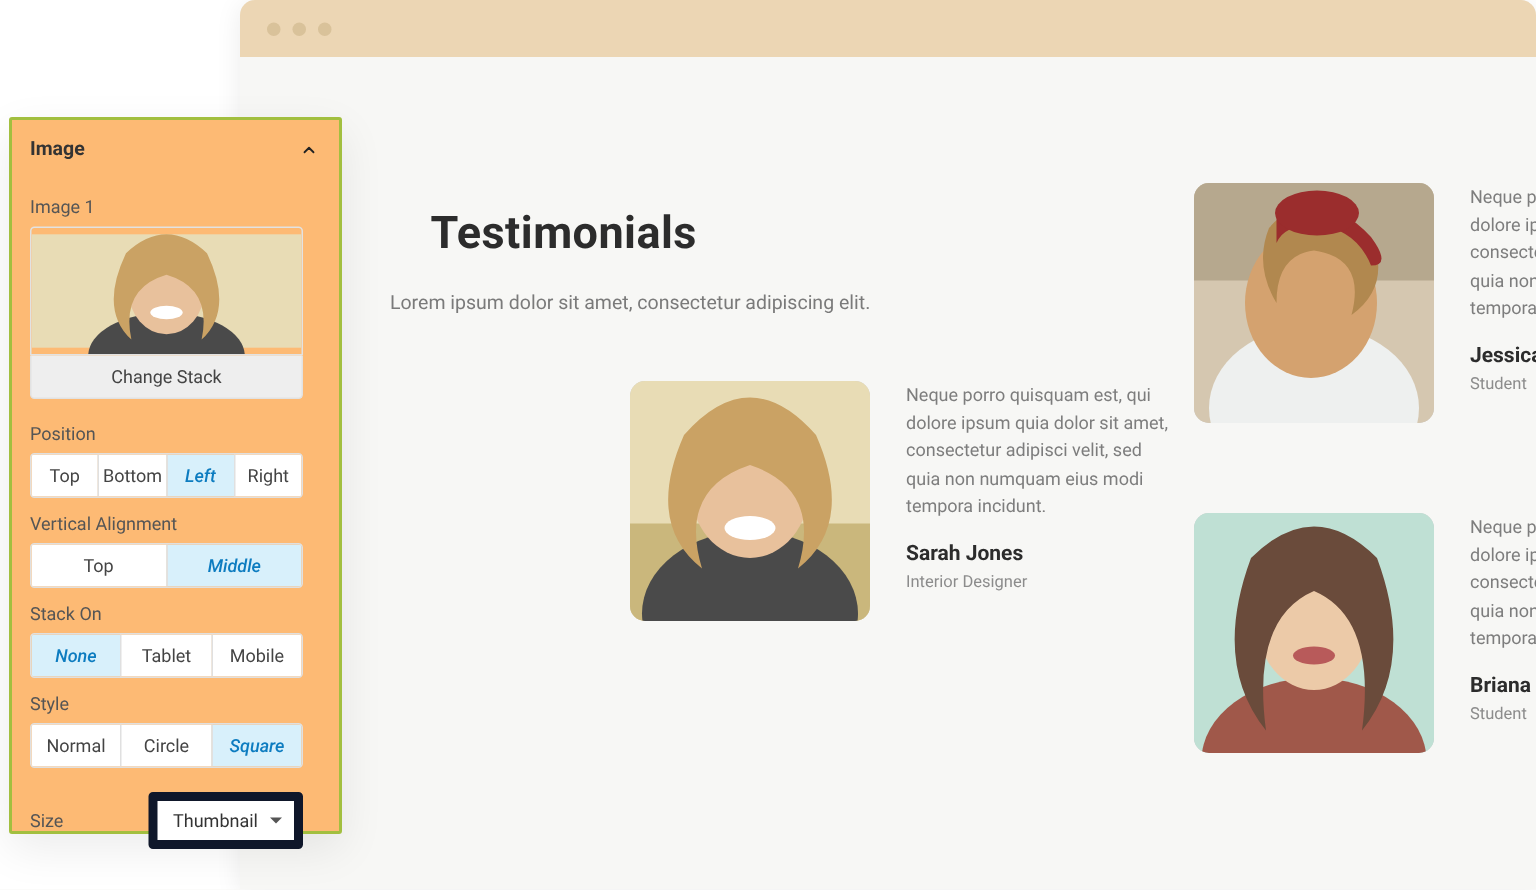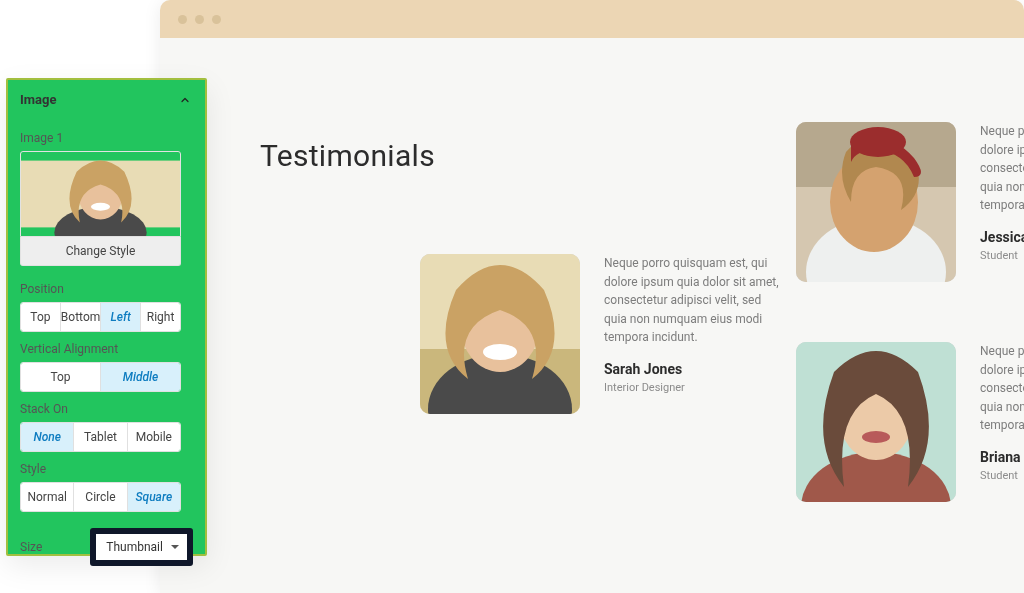--- a/index.html
+++ b/index.html
@@ -27,24 +27,25 @@
   }
   .browser-bar .dot { width: 9px; height: 9px; border-radius: 50%; background: #d9c29a; }
   .page-body {
     padding: 100px 90px 40px 100px;
     height: calc(100% - 38px);
     overflow: hidden;
   }
   .testimonials-top { margin-bottom: 42px; }
   .testimonials-top h2 {
     font-size: 30px;
-    font-weight: 400;
+    font-weight: 700;
     color: #2c2c2c;
     margin-bottom: 22px;
     letter-spacing: 0.3px;
+    margin-left: 27px;
   }
   .testimonials-top p {
     color: #7a7a7a;
     font-size: 13px;
   }
 
   .cards-area {
     position: absolute;
     left: 260px;
     top: 122px;
@@ -66,23 +67,23 @@
 
   .card-a { left: 0;   top: 132px; }
   .card-b { left: 376px; top: 0; }
   .card-c { left: 376px; top: 220px; }
 
   
   .panel {
     position: absolute;
     left: 6px;
     top: 78px;
-    width: 201px;
+    width: 222px;
     height: 478px;
-    background: #22c55e;
+    background: #fdba74;
     border: 2px solid #a2bf3f;
     border-radius: 2px;
     box-shadow: 0 10px 30px rgba(0,0,0,0.08);
     padding: 0;
     font-size: 12px;
     color: #333;
   }
   .panel-header {
     display: flex;
     align-items: center;
@@ -160,20 +161,21 @@
 
 <div class="browser">
   <div class="browser-bar">
     <span class="dot"></span>
     <span class="dot"></span>
     <span class="dot"></span>
   </div>
   <div class="page-body">
     <div class="testimonials-top">
       <h2>Testimonials</h2>
+      <p>Lorem ipsum dolor sit amet, consectetur adipiscing elit.</p>
     </div>
   </div>
 
   <div class="cards-area">
 
     <div class="tcard card-b">
       <div class="thumb">
         <svg viewBox="0 0 160 160">
           <rect width="160" height="160" fill="#d5c7b0"></rect>
           <rect x="0" y="0" width="160" height="65" fill="#b6a88e"></rect>
@@ -241,21 +243,21 @@
     <div class="field-label">Image 1</div>
     <div class="image-preview">
       <svg viewBox="0 0 200 84">
         <rect width="200" height="84" fill="#e8dcb5"></rect>
         <ellipse cx="100" cy="90" rx="58" ry="32" fill="#4a4a4a"></ellipse>
         <ellipse cx="100" cy="42" rx="28" ry="32" fill="#e8c19c"></ellipse>
         <path d="M70 14 Q100 -14 130 14 Q150 56 126 78 Q134 40 100 30 Q66 40 74 78 Q50 56 70 14" fill="#caa264"></path>
         <ellipse cx="100" cy="58" rx="12" ry="5" fill="#fff"></ellipse>
       </svg>
     </div>
-    <button class="change-btn">Change Style</button>
+    <button class="change-btn">Change Stack</button>
 
     <div class="field-label">Position</div>
     <div class="seg">
       <button>Top</button>
       <button>Bottom</button>
       <button class="active">Left</button>
       <button>Right</button>
     </div>
 
     <div class="field-label">Vertical Alignment</div>

